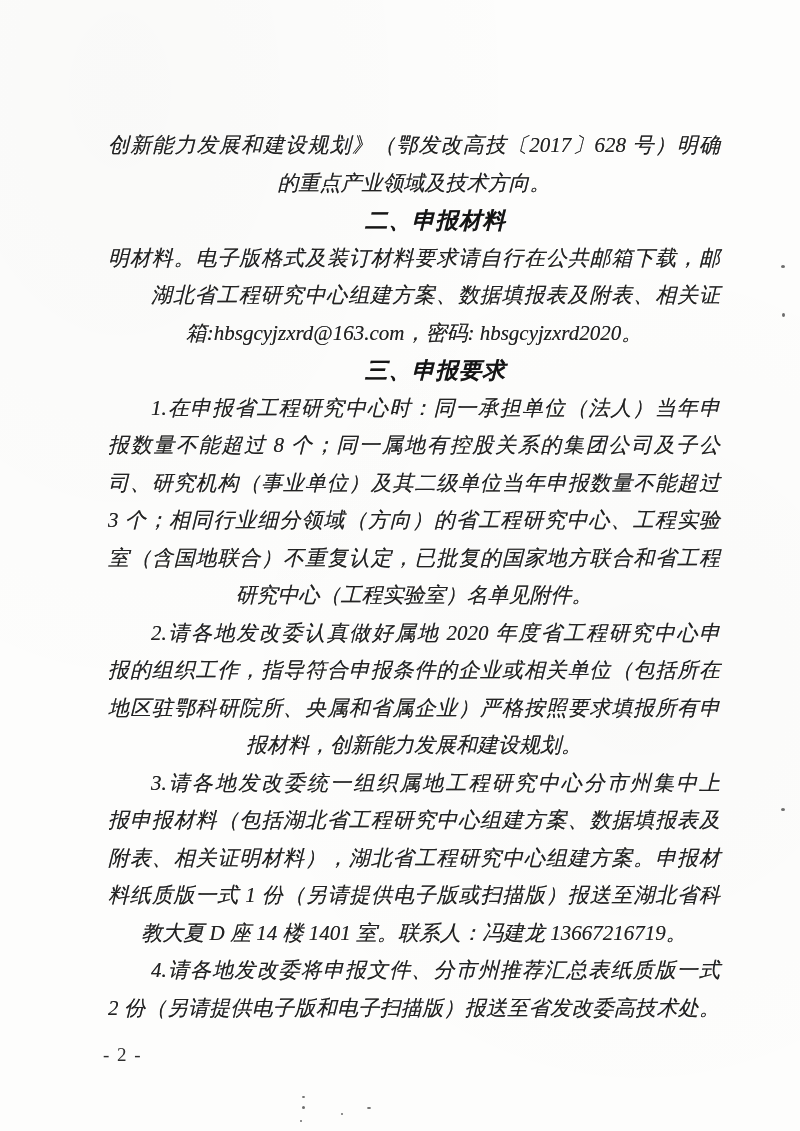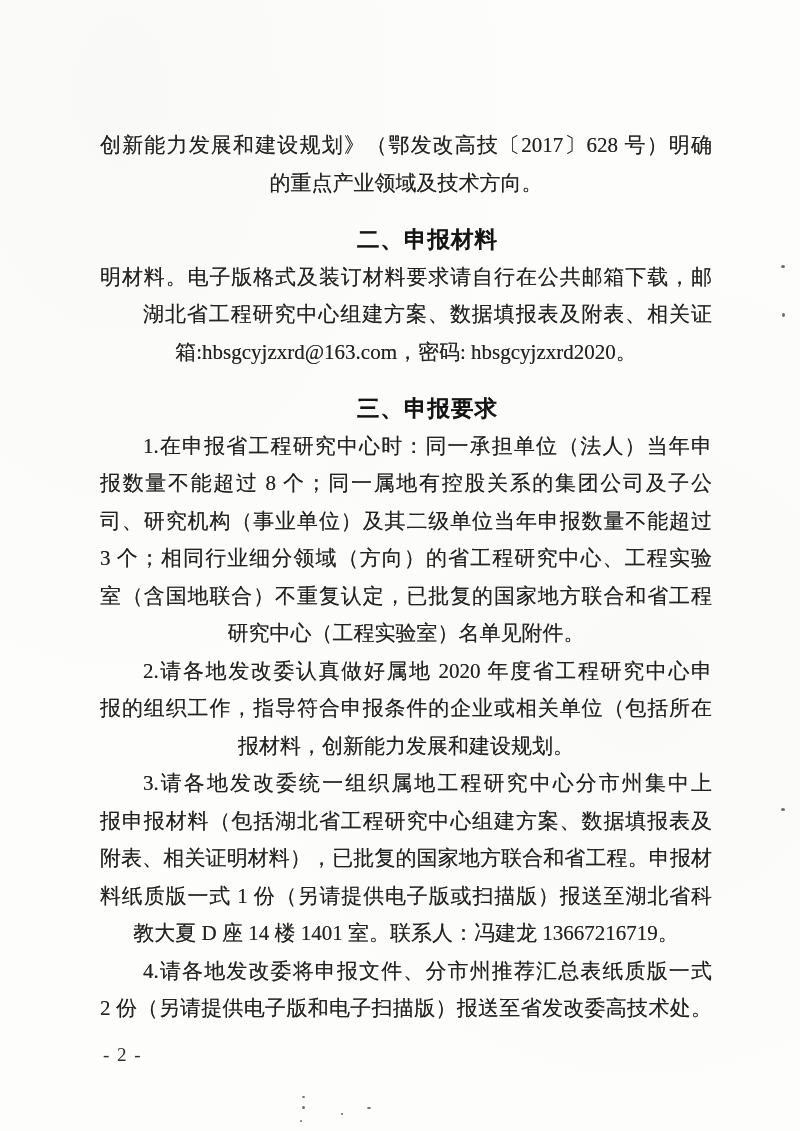--- a/index.html
+++ b/index.html
@@ -13,22 +13,23 @@
     width: 800px; height: 1131px;
     overflow: hidden;
     background:
       radial-gradient(ellipse at 15% 8%, rgba(0,0,0,0.015), transparent 45%),
       radial-gradient(ellipse at 80% 60%, rgba(0,0,0,0.012), transparent 50%),
       #fdfdfc;
     color: #1f1f1f;
   }
   .text-block {
     position: absolute;
-    left: 100px; top: 127px;
+    left: 108px; top: 127px;
     width: 612px;
+    font-style: italic;
   }
   .line {
     height: 37.5px;
     line-height: 37.5px;
     font-size: 21px;
     color: #222;
     text-align: center;
     white-space: normal;
     text-shadow: 0 0 0.5px rgba(20,20,20,0.55);
   }
@@ -39,21 +40,20 @@
     text-justify: inter-character;
   }
   
   .ind { padding-left: 43px; }
   .heading {
     font-family: "Liberation Sans", "DejaVu Sans", sans-serif;
     font-weight: 700;
     font-size: 22.5px;
     color: #151515;
     letter-spacing: 1px;
-    margin-top: 19px;
   }
   .page-number {
     position: absolute;
     left: 103px; top: 1042px;
     font-size: 19px;
     line-height: 26px;
     letter-spacing: 1.5px;
     color: #2e2e2e;
     font-family: "Liberation Serif", "DejaVu Serif", serif;
   }
@@ -91,27 +91,28 @@
       <div class="line j">报数量不能超过 8 个；同一属地有控股关系的集团公司及子公</div>
       <div class="line j">司、研究机构（事业单位）及其二级单位当年申报数量不能超过</div>
       <div class="line j">3 个；相同行业细分领域（方向）的省工程研究中心、工程实验</div>
       <div class="line j">室（含国地联合）不重复认定，已批复的国家地方联合和省工程</div>
       <div class="line">研究中心（工程实验室）名单见附件。</div>
     </div>
 
     <div>
       <div class="line ind j">2.请各地发改委认真做好属地 2020 年度省工程研究中心申</div>
       <div class="line j">报的组织工作，指导符合申报条件的企业或相关单位（包括所在</div>
+      <div class="line j">地区驻鄂科研院所、央属和省属企业）严格按照要求填报所有申</div>
       <div class="line">报材料，创新能力发展和建设规划。</div>
     </div>
 
     <div>
       <div class="line ind j">3.请各地发改委统一组织属地工程研究中心分市州集中上</div>
       <div class="line j">报申报材料（包括湖北省工程研究中心组建方案、数据填报表及</div>
-      <div class="line j">附表、相关证明材料），已批复的国家地方联合和省工程。申报材</div>
+      <div class="line j">附表、相关证明材料），湖北省工程研究中心组建方案。申报材</div>
       <div class="line j">料纸质版一式 1 份（另请提供电子版或扫描版）报送至湖北省科</div>
       <div class="line">教大夏 D 座 14 楼 1401 室。联系人：冯建龙 13667216719。</div>
     </div>
 
     <div>
       <div class="line ind j">4.请各地发改委将申报文件、分市州推荐汇总表纸质版一式</div>
       <div class="line j">2 份（另请提供电子版和电子扫描版）报送至省发改委高技术处。</div>
     </div>
 
   </div>

